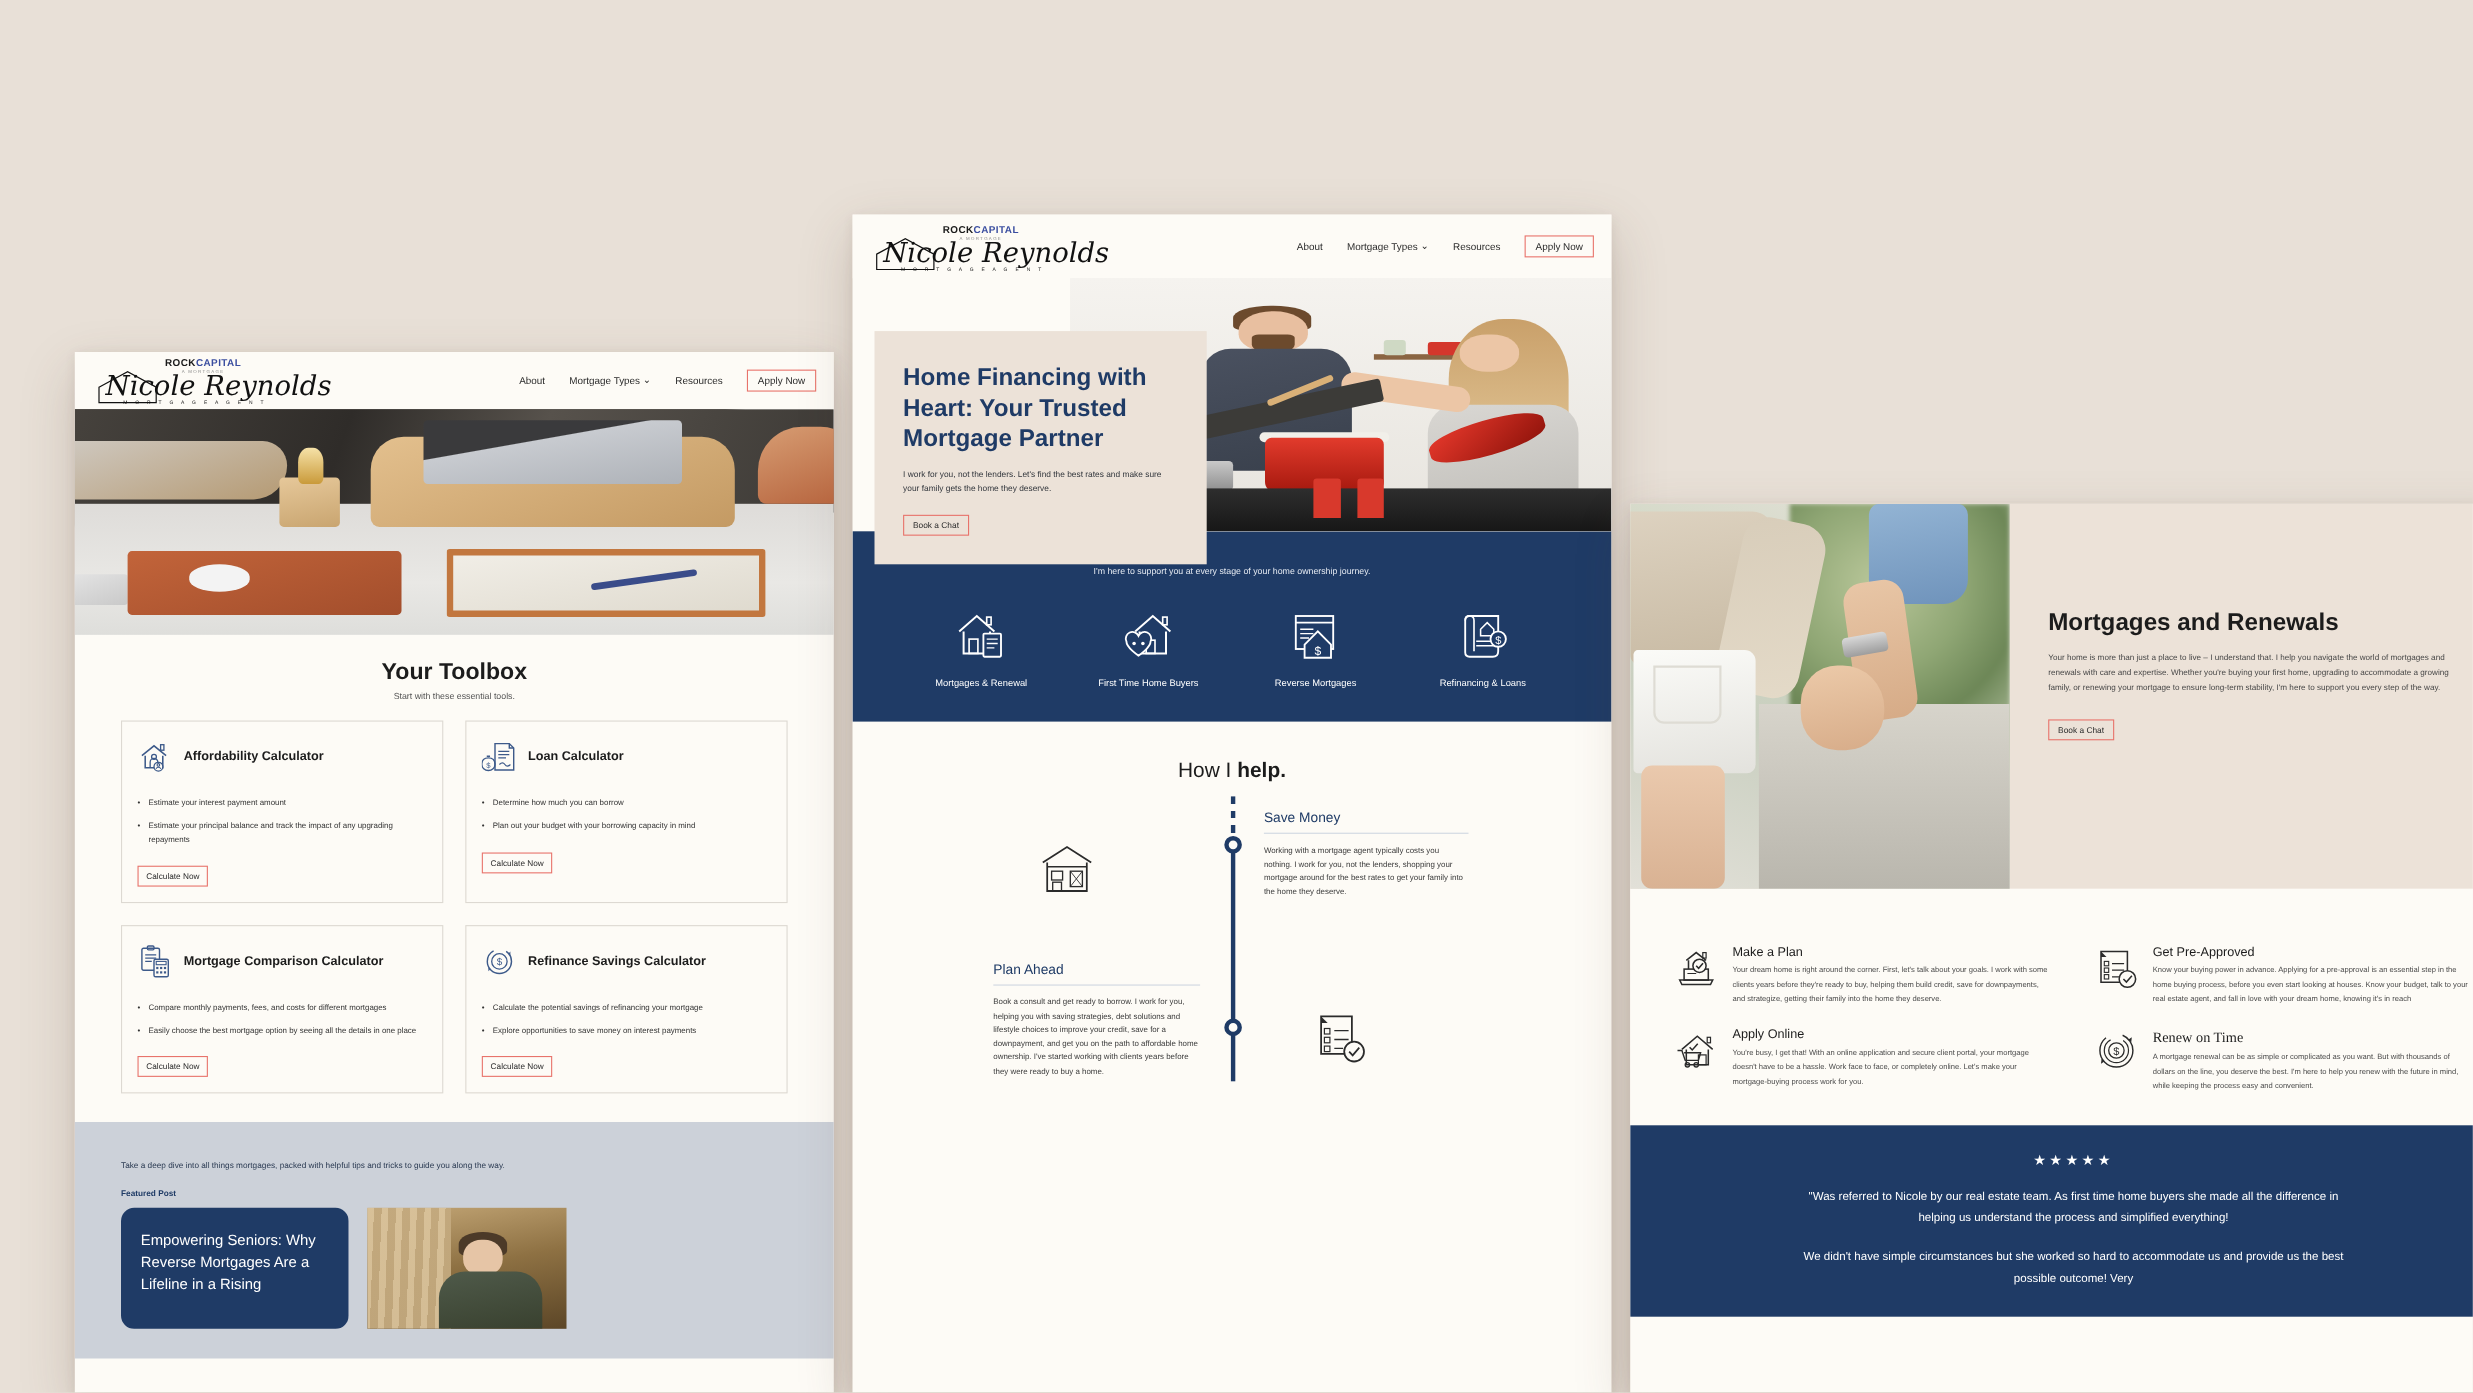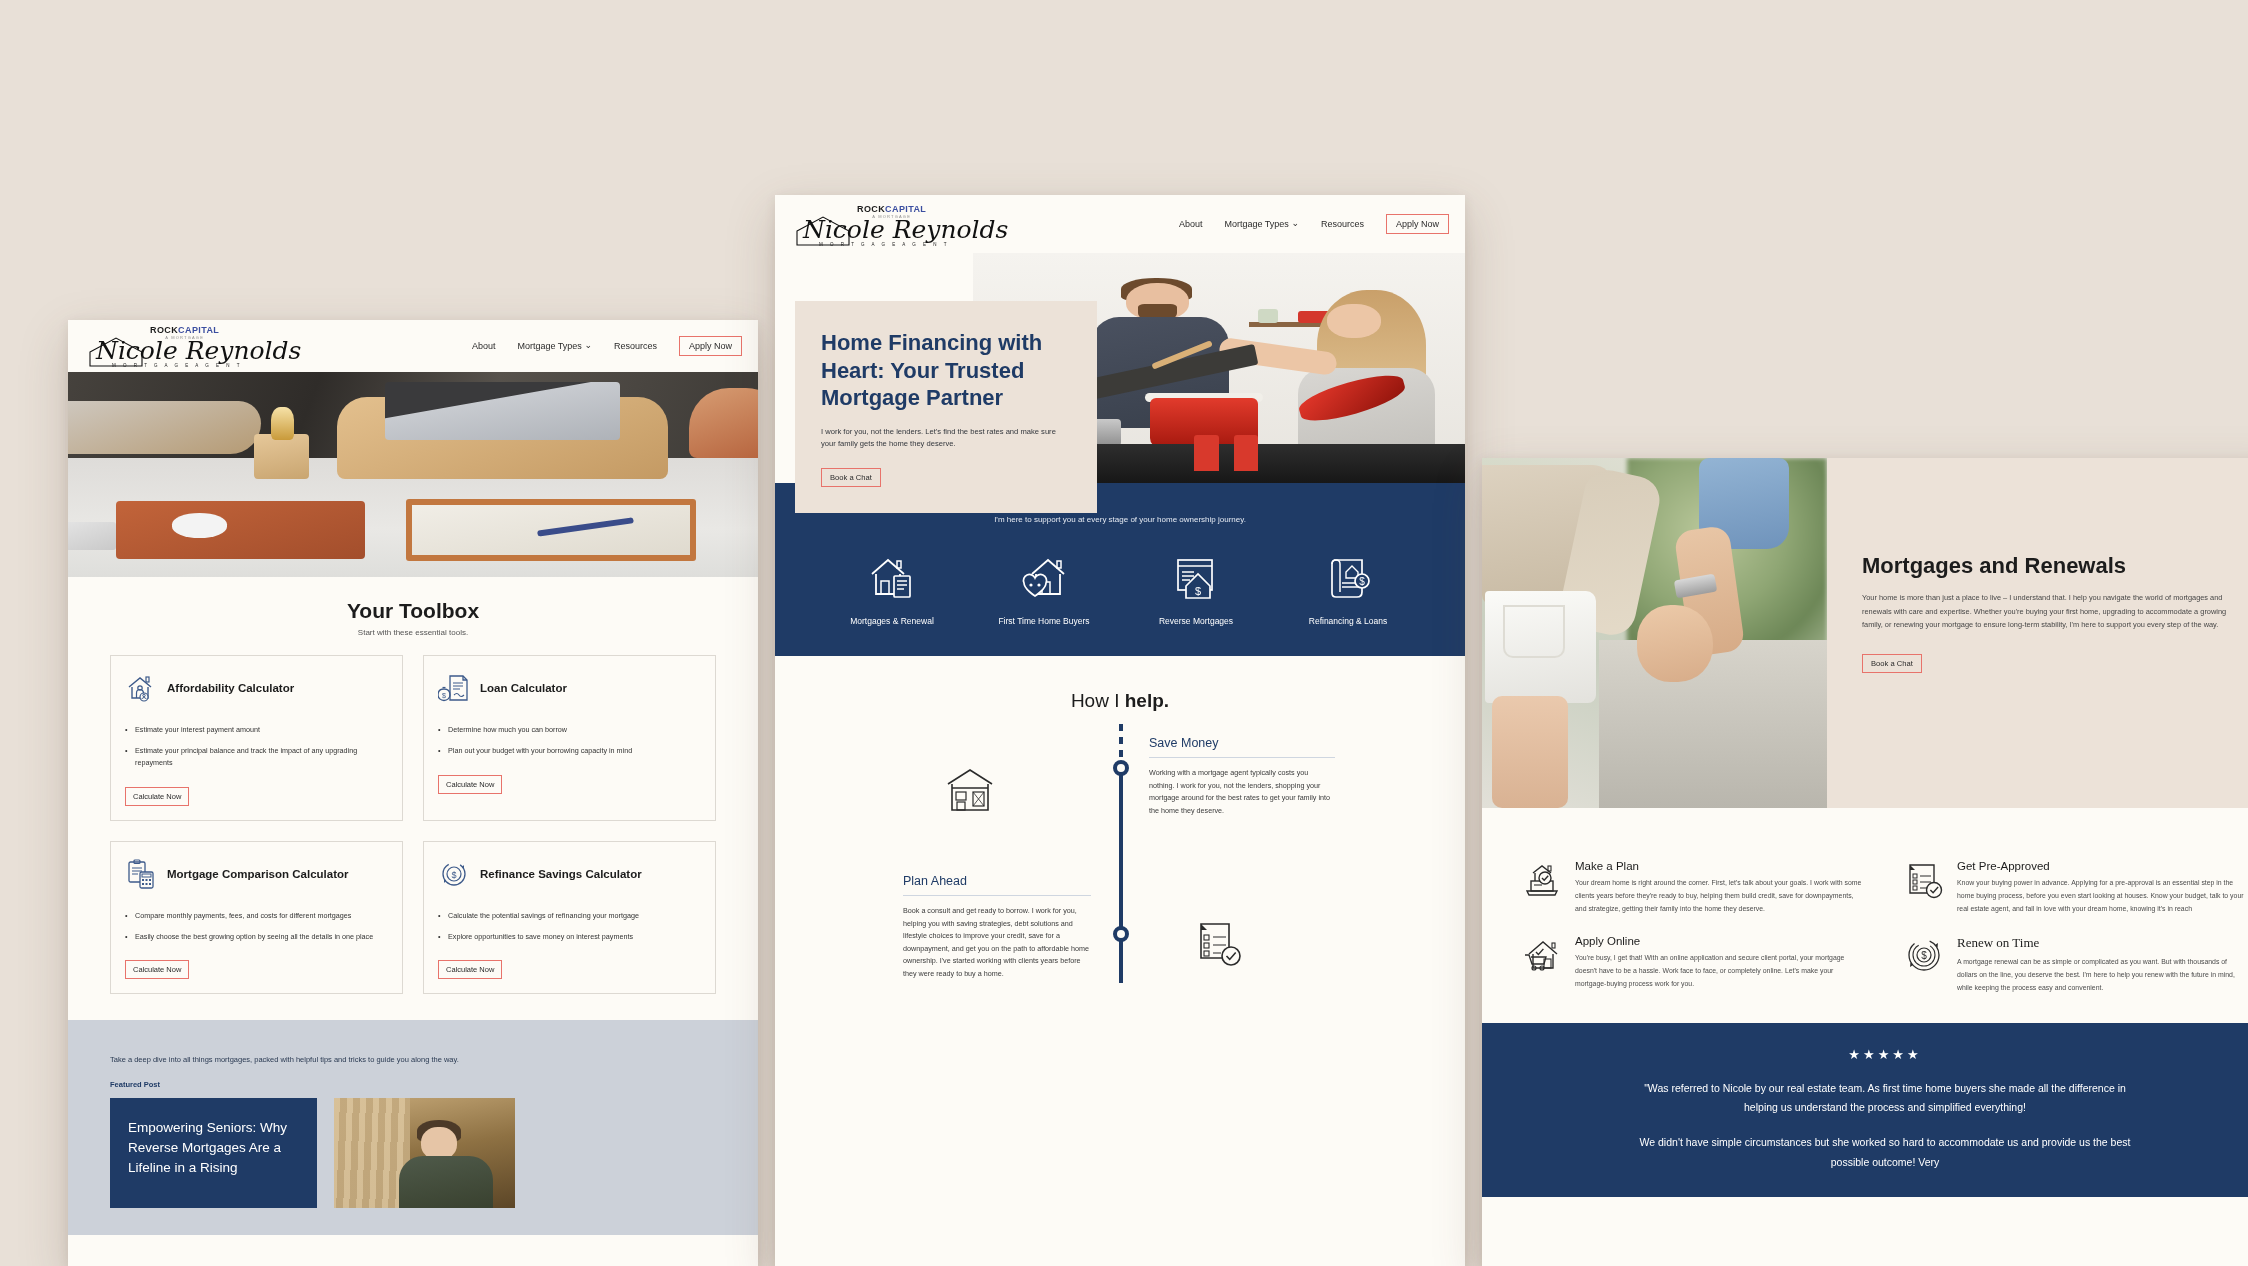--- a/index.html
+++ b/index.html
@@ -145,21 +145,21 @@
   .tl-line { position:absolute; background:#1f3b66; }
   .tl-dash { position:absolute; background:repeating-linear-gradient(180deg,#1f3b66 0 7px, transparent 7px 13px); }
   .tl-dot { position:absolute; border-radius:50%; background:#fdfbf6; border:4px solid #1f3b66; }
   .tl-head { color:#1f3b66; }
   .tl-rule { height:1px; background:#cfd6e0; }
 
   .stars { color:#fff; letter-spacing:3px; }
 
   
   .fp-card { display:flex; }
-  .fp-blue { background:#1f3b66; color:#fff; }
+  .fp-blue { background:#1f3b66; color:#fff;border-radius:12px; }
   .facts-band { background:#ccd1d9; }
 </style>
 </head>
 <body>
 
 <div class="stage">
 
   <div class="panel" style="left:68px; top:320px; width:690px; height:946px;">
 
     <div class="site-header" style="height:52px; padding:0 16px 0 18px;">
@@ -264,21 +264,21 @@
                   <rect x="24" y="21" width="2" height="2"></rect>
                   <rect x="17" y="25" width="2" height="2"></rect>
                   <rect x="20.5" y="25" width="2" height="2"></rect>
                   <rect x="24" y="25" width="2" height="2"></rect>
                 </g>
             </svg>
             <div style="font-size:11.5px; font-weight:bold; color:#1c1c1c;">Mortgage Comparison Calculator</div>
           </div>
           <ul class="bullets" style="margin-top:20px; font-size:7.2px; color:#333; line-height:1.65;">
             <li style="padding-left:10px;">Compare monthly payments, fees, and costs for different mortgages</li>
-            <li style="padding-left:10px; margin-top:9px;">Easily choose the best growing option by seeing all the details in one place</li>
+            <li style="padding-left:10px; margin-top:9px;">Easily choose the best mortgage option by seeing all the details in one place</li>
           </ul>
           <span class="cta-outline" style="font-size:7.5px; padding:4px 7px; margin-top:18px;">Calculate Now</span>
         </div>
 
         <div class="calc-card" style="padding:16px 14px 14px;">
           <div class="calc-head" style="gap:10px;">
             <svg width="32" height="32" viewBox="0 0 32 32">
               <circle cx="16" cy="16" r="11" fill="none" stroke="#3d5a8a" stroke-width="1.3" stroke-dasharray="46 12"></circle>
               <circle cx="16" cy="16" r="7" fill="none" stroke="#3d5a8a" stroke-width="1.2"></circle>
               <text x="16" y="19.5" font-size="9" fill="#3d5a8a" text-anchor="middle" font-family="Liberation Sans, sans-serif">$</text>

